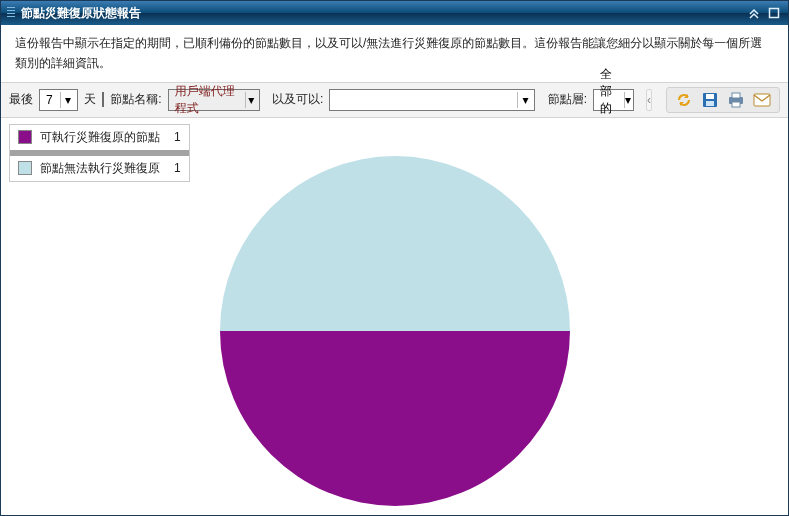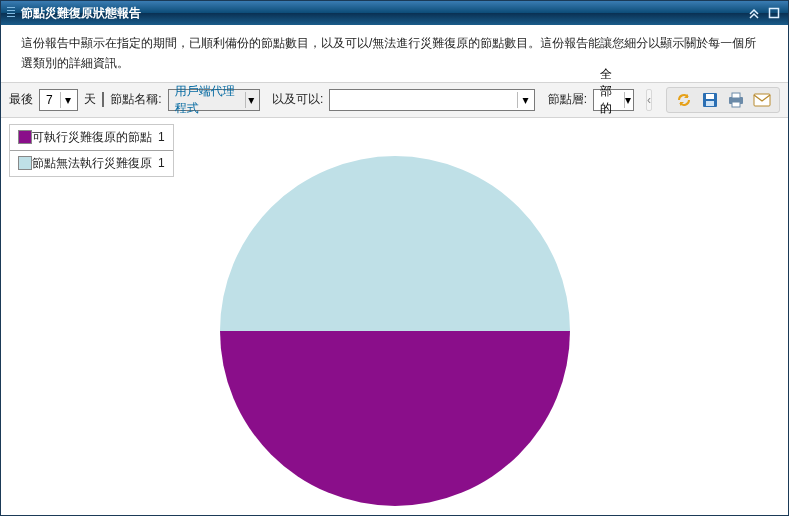--- a/index.html
+++ b/index.html
@@ -1,38 +1,38 @@
 <!DOCTYPE html>
 <html><head>
 <meta charset="utf-8">
 <style>
   html,body{margin:0;padding:0;font-family:Arial,"Microsoft JhengHei",sans-serif;font-size:12px;color:#222;background:#fff}
   .window{width:789px;height:516px;border:1px solid #1b3a57;box-sizing:border-box;display:flex;flex-direction:column;overflow:hidden}
   .titlebar{height:24px;background:linear-gradient(to bottom,#3a7cb3 0%,#0e4e7a 48%,#0a3255 52%,#1a5c8a 100%);display:flex;align-items:center;padding:0 6px;color:#fff;font-weight:bold;font-size:12px}
   .titlebar .grip{width:8px;height:12px;margin-right:6px;background:repeating-linear-gradient(to bottom,#7fb8e0 0 1px,transparent 1px 3px)}
   .titlebar .t-title{flex:1}
   .titlebar .t-btn{width:16px;height:16px;margin-left:4px;display:flex;align-items:center;justify-content:center;cursor:pointer;color:#dff0ff}
-  .desc{padding:8px 20px;line-height:1.7;color:#222;background:#fff;border-bottom:0}
+  .desc{padding:8px 14px;line-height:1.7;color:#222;background:#fff;border-bottom:0}
   .toolbar{display:flex;align-items:center;padding:4px 8px;background:#f3f3f3;border-top:1px solid #d4d4d4;border-bottom:1px solid #d4d4d4;gap:6px}
   .toolbar .lbl{white-space:nowrap}
   .tb-select{height:20px;border:1px solid #7a7a7a;background:#fff;display:flex;align-items:center;padding:0 2px}
   .tb-select .val{padding:0 4px;min-width:10px;color:#000}
-  .tb-select.disabled .val{color:#0369a1}
+  .tb-select.disabled .val{color:#7f1d1d}
   .tb-select.disabled{background:#eee}
   .tb-caret{width:14px;height:16px;display:flex;align-items:center;justify-content:center;color:#000;cursor:pointer;border-left:1px solid #bbb}
   .tb-input{height:18px;border:1px solid #7a7a7a;background:#fff;min-width:52px;padding:0 4px}
   .chk{width:13px;height:13px;border:1px solid #6b6b6b;background:#fff;display:inline-block;vertical-align:middle}
   .spacer{flex:1}
   .action-bar{display:flex;align-items:center;gap:8px;background:#eaeaea;border:1px solid #d0d0d0;border-radius:3px;padding:3px 8px;margin-left:8px}
   .expand-handle{width:10px;height:20px;display:flex;align-items:center;justify-content:center;color:#888;cursor:pointer;border:1px solid #d8d8d8;background:#f6f6f6;border-radius:2px}
   .icon-btn{width:18px;height:18px;display:flex;align-items:center;justify-content:center;cursor:pointer}
   .content{flex:1;position:relative;background:#fff;overflow:hidden}
   .legend{position:absolute;left:8px;top:6px;border:1px solid #c9c9c9;background:#fff;font-size:12px}
-  .legend-row{display:flex;align-items:center;padding:4px 8px;}
-  .legend-row + .legend-row{border-top:1px solid #a3a3a3}
+  .legend-row{display:flex;align-items:center;padding:4px 8px;gap:8px}
+  .legend-row + .legend-row{border-top:6px solid #a3a3a3}
   .swatch{width:12px;height:12px;border:1px solid #888}
   .legend-label{min-width:116px}
   .legend-val{padding-left:6px}
   .chart-wrap{position:absolute;inset:0;display:flex;align-items:center;justify-content:center}
   svg.pie{display:block}
 </style>
 </head>
 <body>
 
 <div class="window">

